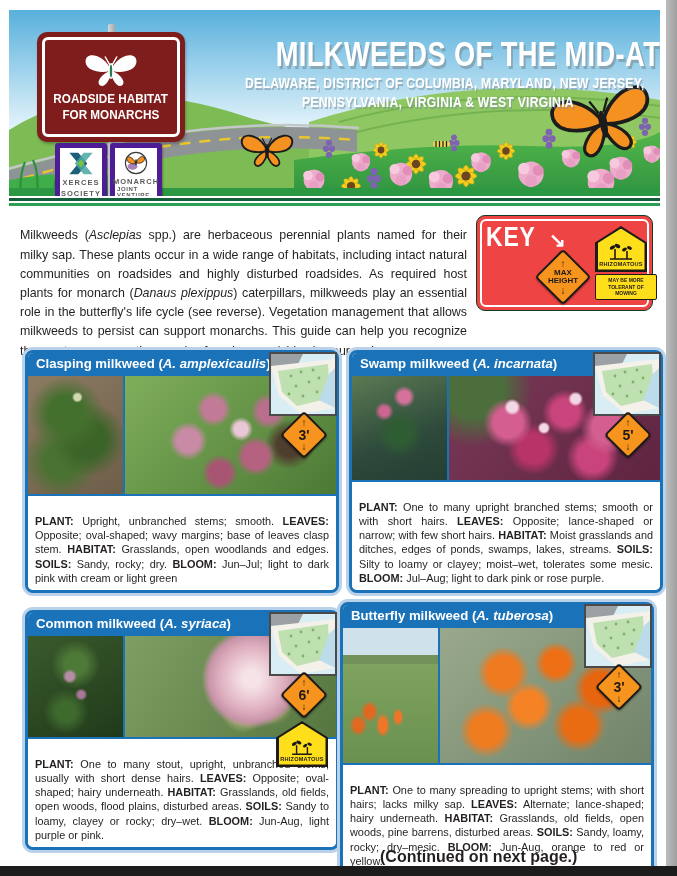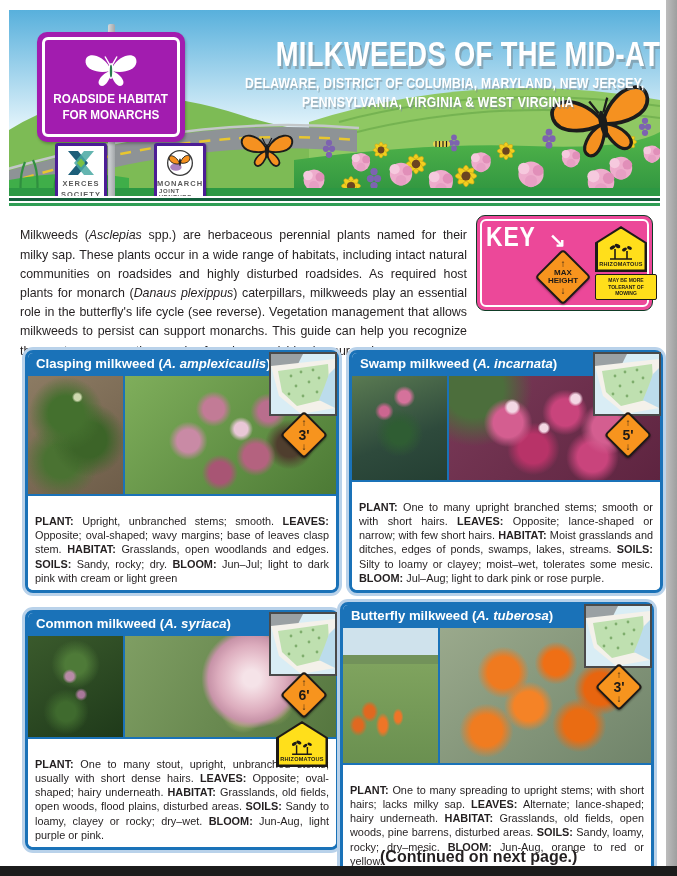--- a/index.html
+++ b/index.html
@@ -20,40 +20,40 @@
   .banner-title{display:inline-block;transform:scaleX(.78);transform-origin:center;
      font-size:35px;font-weight:bold;color:#ffffff;letter-spacing:.5px;white-space:nowrap;
      text-shadow:2.5px 2.5px 0 rgba(122,140,150,.6);}
   .banner-sub{display:inline-block;transform:scaleX(.84);transform-origin:center;
      font-size:14.5px;font-weight:bold;color:#ffffff;white-space:nowrap;letter-spacing:.3px;
      text-shadow:1.5px 1.5px 0 rgba(122,140,150,.55);line-height:19px;}
 
   .sign-pole{position:absolute;left:99px;top:14px;width:7px;height:178px;z-index:3;
      background:linear-gradient(90deg,#d6d9db,#a3a7aa);border-radius:2px;}
   .road-sign{position:absolute;left:28px;top:22px;width:148px;height:110px;z-index:4;
-     background:#a21caf;border-radius:10px;padding:5px;box-sizing:border-box;
+     background:#7f1d1d;border-radius:10px;padding:5px;box-sizing:border-box;
      box-shadow:1px 2px 3px rgba(0,0,0,.25);}
   .road-sign-inner{width:100%;height:100%;border:3px solid #ffffff;border-radius:6px;
      box-sizing:border-box;display:flex;flex-direction:column;align-items:center;justify-content:center;}
   .road-sign-text{font-size:13px;font-weight:bold;color:#ffffff;line-height:16px;text-align:center;
      display:inline-block;transform:scaleX(.9);white-space:nowrap;}
-  .logo-card{position:absolute;z-index:4;background:#ffffff;border:3px solid #4c1d95;border-radius:3px;
+  .logo-card{position:absolute;z-index:4;background:#ffffff;border:5px solid #4c1d95;border-radius:3px;
      box-shadow:1px 1px 2px rgba(0,0,0,.3);display:flex;flex-direction:column;align-items:center;
      padding:3px 2px 2px;box-sizing:border-box;}
   .logo-xerces{left:46px;top:133px;width:52px;height:62px;}
-  .logo-mjv{left:101px;top:133px;width:52px;height:62px;margin-left:44px;}
+  .logo-mjv{left:101px;top:133px;width:52px;height:62px;}
   .logo-line1{font-size:7.5px;font-weight:bold;letter-spacing:1px;color:#5a5a5a;margin-top:2px;}
   .logo-line2{font-size:6px;font-weight:bold;letter-spacing:.6px;color:#5a5a5a;}
 
   
   .intro{position:absolute;left:20px;top:214px;width:447px;font-size:12.4px;line-height:19.2px;
      text-align:justify;color:#231f20;}
 
   
-  .key-box{position:absolute;left:476px;top:215px;width:177px;height:96px;background:#ec4899;
+  .key-box{position:absolute;left:476px;top:215px;width:177px;height:96px;background:#ef4444;
      border:1px solid #0f3d26;border-radius:9px;box-sizing:border-box;z-index:2;}
   .key-box-inner{position:absolute;inset:3px;border:2px solid #ffffff;border-radius:6px;}
   .key-label{position:absolute;left:9px;top:6px;font-size:27px;font-weight:bold;color:#ffffff;
      letter-spacing:1px;transform:scaleX(.85);transform-origin:left;}
   .key-arrow{position:absolute;left:72px;top:12px;font-size:20px;font-weight:bold;color:#ffffff;}
 
   
   .badge-diamond{position:absolute;width:48px;height:48px;z-index:6;}
   .badge-diamond .shape{position:absolute;inset:7px;background:#f7941e;border:2.5px solid #1e1a17;
      transform:rotate(45deg);border-radius:4px;box-sizing:border-box;

